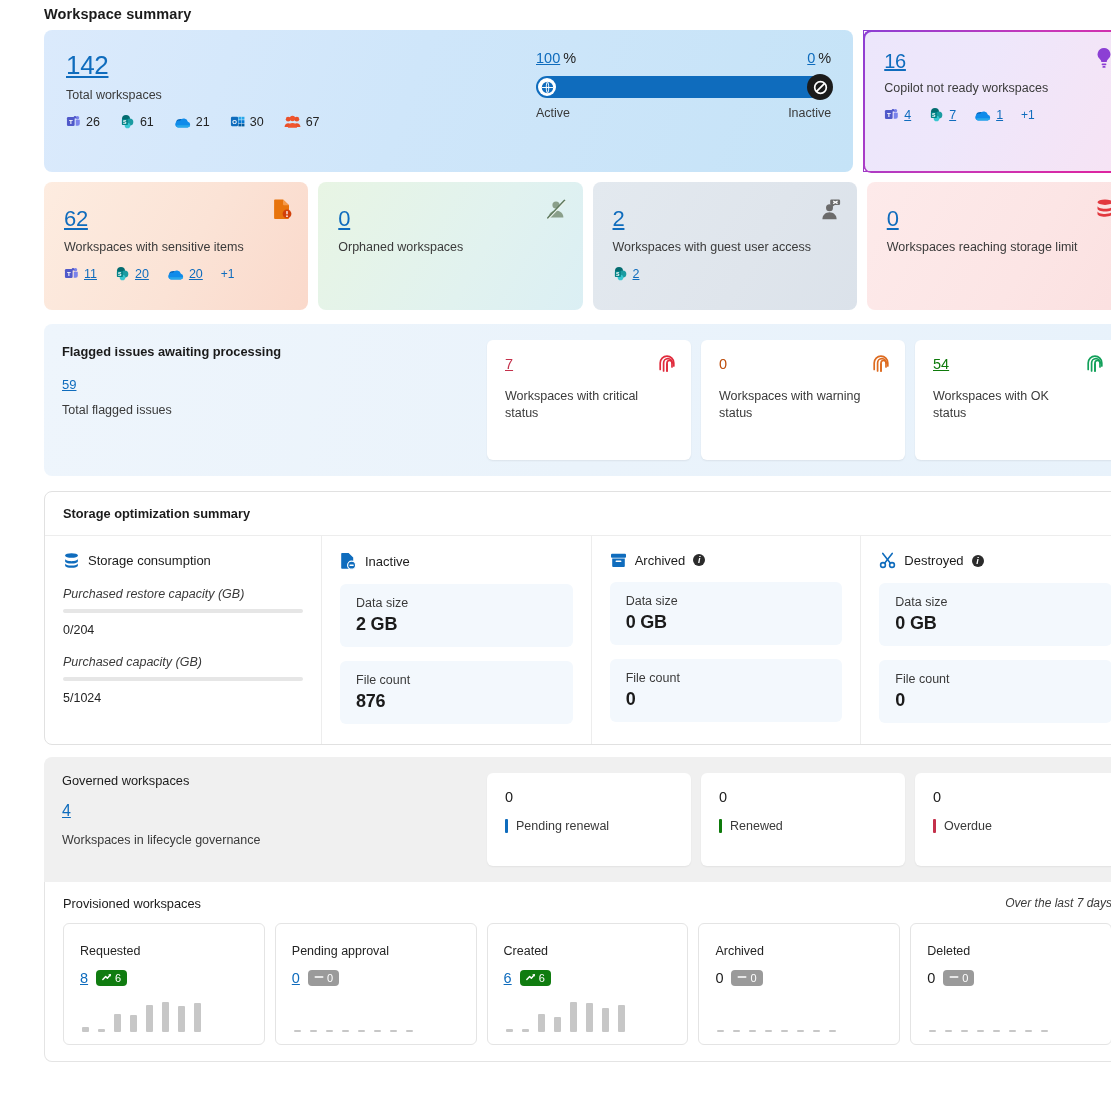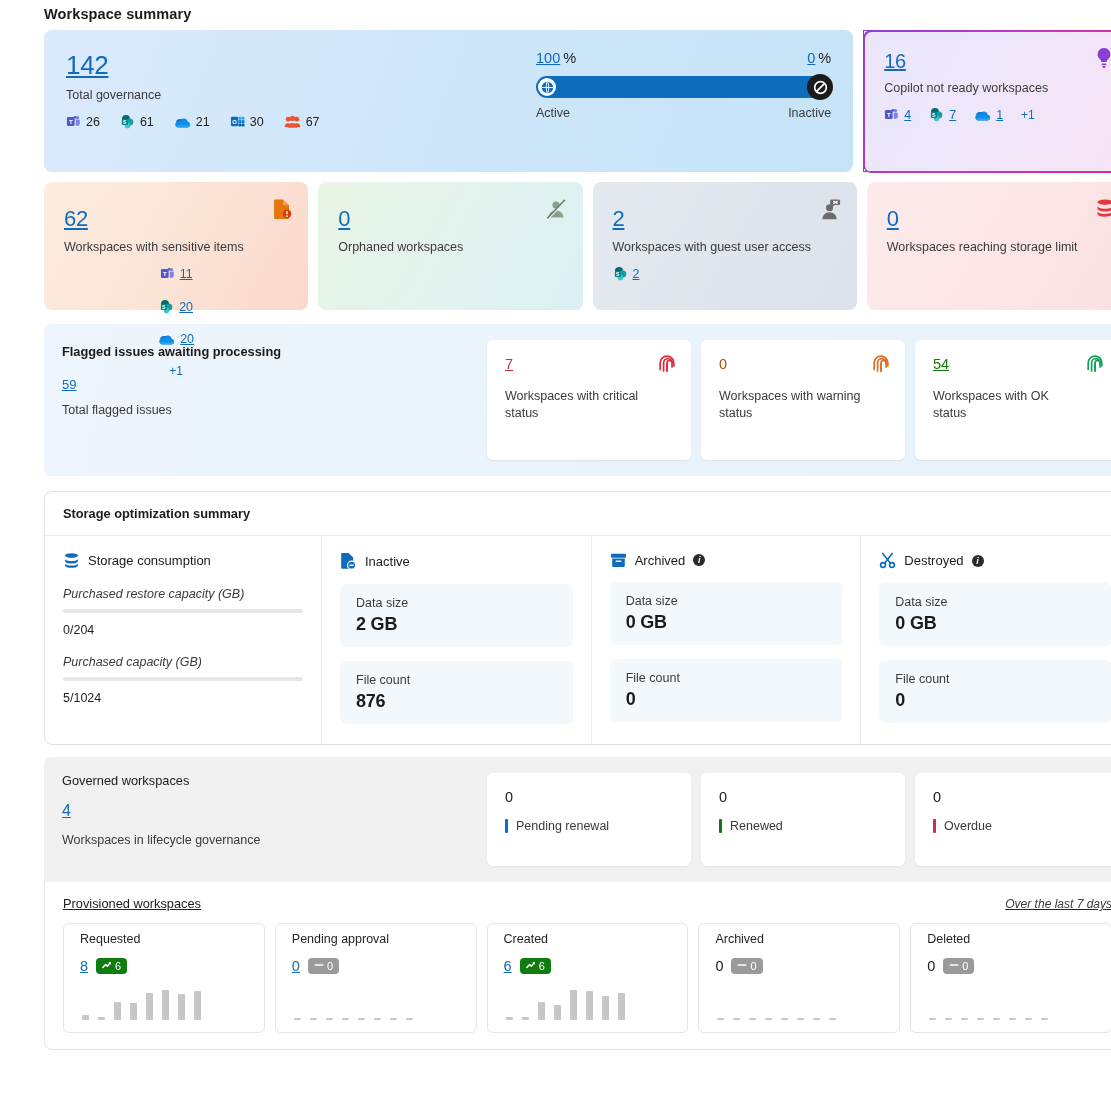--- a/index.html
+++ b/index.html
@@ -140,25 +140,25 @@
   .gcard .num { font-size:14.5px; color:#1b1b1b; }
   .gcard .line { display:flex; align-items:center; gap:8px; margin-top:14px; }
   .gbar { width:3px; height:14px; border-radius:1px; }
   .gcard .txt { font-size:12.5px; color:#3a3a3a; }
 
   
   .provisioned {
     margin: 0 12px 0 12px; background:#ffffff; border:1px solid #e4e4e4;
     border-top:none; border-radius:0 0 8px 8px; padding:14px 18px 16px 18px;
   }
-  .prov-head { display:flex; justify-content:space-between; align-items:flex-end;text-decoration:underline; }
+  .prov-head { display:flex; justify-content:space-between; align-items:flex-start; }
   .prov-title { font-size:12.8px; color:#1b1b1b; }
   .prov-period { font-size:12px; font-style:italic; color:#3a3a3a; }
   .prov-cards { display:flex; gap:10px; margin-top:12px; }
-  .pcard { flex:1; border:1px solid #e4e4e4; border-radius:6px; padding:8px 16px 12px 16px; }
+  .pcard { flex:1; border:1px solid #e4e4e4; border-radius:6px; padding:20px 16px 12px 16px; }
   .pc-title { font-size:12.5px; color:#242424; }
   .pc-val { display:flex; align-items:center; gap:8px; margin-top:12px; }
   .pc-val .n { font-size:14.5px; }
   .n-link { color:#0f6cbd; text-decoration:underline; }
   .n-plain { color:#1b1b1b; }
   .chip { display:inline-flex; align-items:center; gap:3px; border-radius:4px;
           padding:2px 6px; font-size:11px; color:#fff; }
   .chip-up { background:#107c10; }
   .chip-flat { background:#9a9a9a; }
   .spark { display:flex; align-items:flex-end; gap:9px; height:34px; margin-top:12px; padding-left:2px;}
@@ -169,21 +169,21 @@
 
 <div class="page">
 
   <div class="page-title">Workspace summary</div>
 
   <div class="row1">
 
     <div class="card-total">
       <div class="total-left">
         <div class="big-num link-num">142</div>
-        <div class="card-label">Total governance</div>
+        <div class="card-label">Total workspaces</div>
         <div class="icon-row" id="total-breakdown">
             <span class="icon-item">
               <span>
                 <svg width="15" height="15" viewBox="0 0 16 16">
                   <rect x="1" y="3.2" width="8.2" height="9.6" rx="1.4" fill="#5059c9"></rect>
                   <text x="5.1" y="10.5" font-size="6.6" font-family="Liberation Sans" fill="#fff" text-anchor="middle" font-weight="bold">T</text>
                   <circle cx="12.2" cy="4" r="1.9" fill="#7b83eb"></circle>
                   <circle cx="9.6" cy="3.4" r="1.4" fill="#5059c9"></circle>
                   <path d="M10.4 6.2h4.3v4.1a2.2 2.2 0 0 1-2.2 2.2h-2.1z" fill="#7b83eb"></path>
                 </svg>
@@ -330,21 +330,21 @@
           <svg width="20" height="22" viewBox="0 0 20 22">
             <path d="M3 1.6h8l6 5.6v12.8a.9.9 0 0 1-.9.9H3a.9.9 0 0 1-.9-.9V2.5A.9.9 0 0 1 3 1.6z" fill="#e8740c"></path>
             <path d="M11 1.6l6 5.6h-5.1a.9.9 0 0 1-.9-.9z" fill="#f59b4b"></path>
             <circle cx="15" cy="15.8" r="4.4" fill="#d1400a"></circle>
             <rect x="14.35" y="12.9" width="1.3" height="3.6" rx=".65" fill="#fff"></rect>
             <circle cx="15" cy="18.2" r=".85" fill="#fff"></circle>
           </svg>
         </div>
      <div class="big-num link-num">62</div>
      <div class="card-label">Workspaces with sensitive items</div>
-     <div class="icon-row" style="gap:18px;flex-direction:column;">
+     <div class="icon-row" style="gap:18px;">
           <span class="icon-item">
             <span>
               <svg width="15" height="15" viewBox="0 0 16 16">
                 <rect x="1" y="3.2" width="8.2" height="9.6" rx="1.4" fill="#5059c9"></rect>
                 <text x="5.1" y="10.5" font-size="6.6" font-family="Liberation Sans" fill="#fff" text-anchor="middle" font-weight="bold">T</text>
                 <circle cx="12.2" cy="4" r="1.9" fill="#7b83eb"></circle>
                 <circle cx="9.6" cy="3.4" r="1.4" fill="#5059c9"></circle>
                 <path d="M10.4 6.2h4.3v4.1a2.2 2.2 0 0 1-2.2 2.2h-2.1z" fill="#7b83eb"></path>
               </svg>
             </span>

